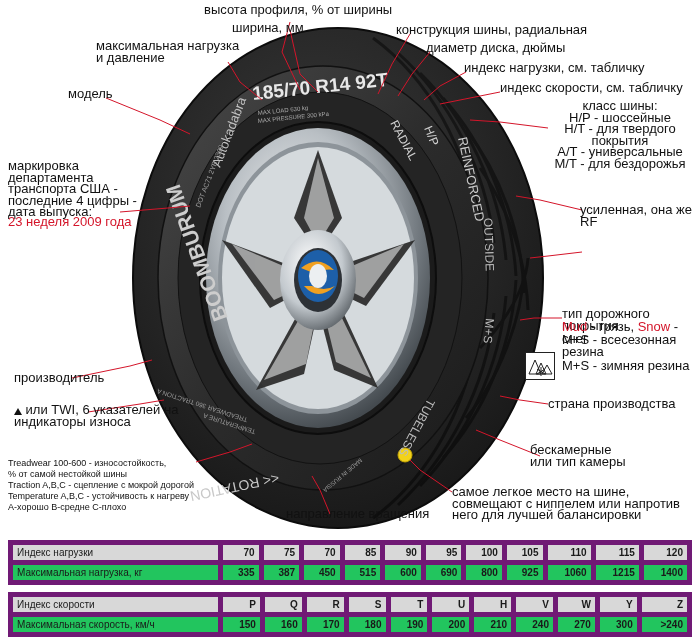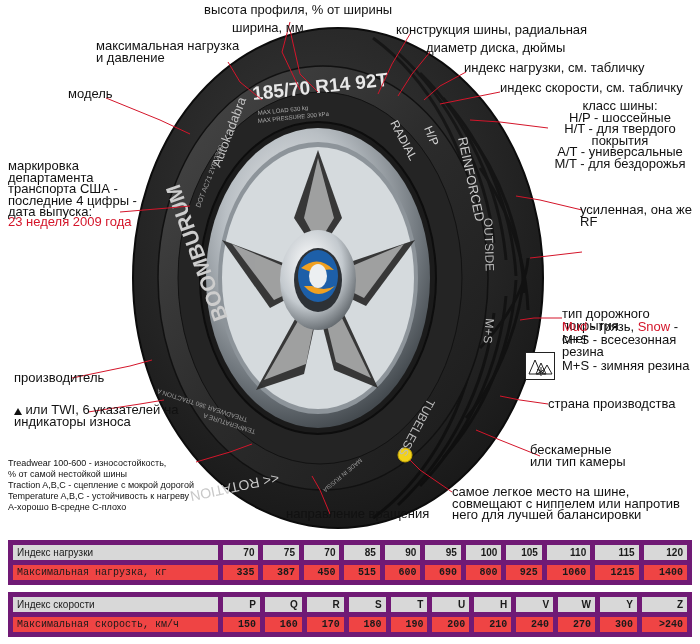--- a/index.html
+++ b/index.html
@@ -56,21 +56,21 @@
     width: 684px;
     font-size: 10px;
   }
   table.tbl td {
     border: 5px solid #701a75;
     padding: 2px 4px;
     height: 17px;
     box-sizing: border-box;
   }
   table.tbl tr.r1 td { background: #d8d8d8; }
-  table.tbl tr.r2 td { background: #ef4444; font-family: Liberation Mono, monospace; }
+  table.tbl tr.r2 td { background: #22c55e; }
   .tbl .hcell {
     text-align: left;
     font-size: 10px;
     width: 210px;
     white-space: nowrap;
   }
   .tbl .vcell {
     text-align: right;
     font-weight: bold;
     font-size: 10px;

